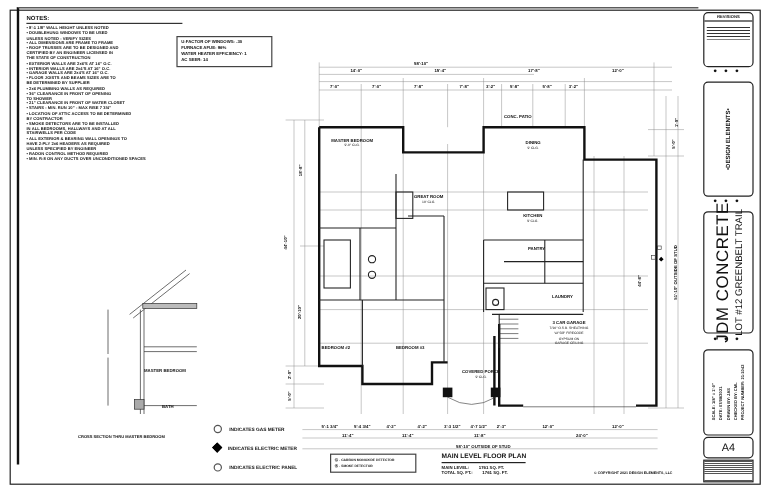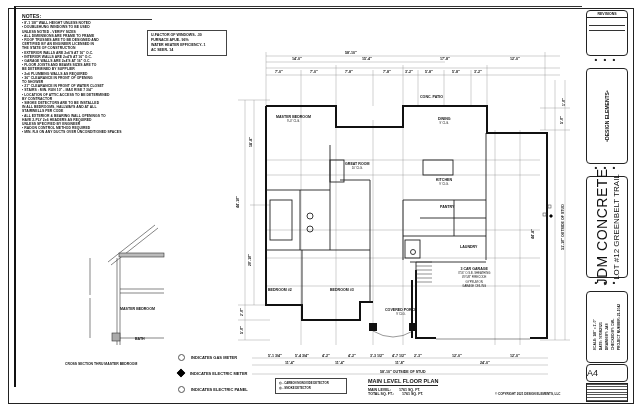--- a/index.html
+++ b/index.html
@@ -333,15 +333,15 @@
   <div class="dots" style="top:270px">• • •</div>
   <div class="tb-seg" style="top:283px;height:70px">
     <div class="vtext" style="font-size:3.4px;line-height:6px;font-weight:bold;text-align:left">
       <div>SCALE: 1/8" = 1'-0"</div>
       <div>DATE: 07/08/2021</div>
       <div>DRAWN BY: JAS</div>
       <div>CHECKED BY: CML</div>
       <div>PROJECT NUMBER: 21-1042</div>
     </div>
   </div>
-  <div class="tb-seg" style="top:356px;height:16px;text-align:left;font-size:9px;line-height:16px">A4</div>
+  <div class="tb-seg" style="top:356px;height:16px;text-align:center;font-size:9px;line-height:16px">A4</div>
   <div class="tb-seg" style="top:375px;height:17px;background:repeating-linear-gradient(0deg,#555 0 0.6px,#fff 0.6px 1.6px);border-radius:0"></div>
 </div>
 
 </body></html>

